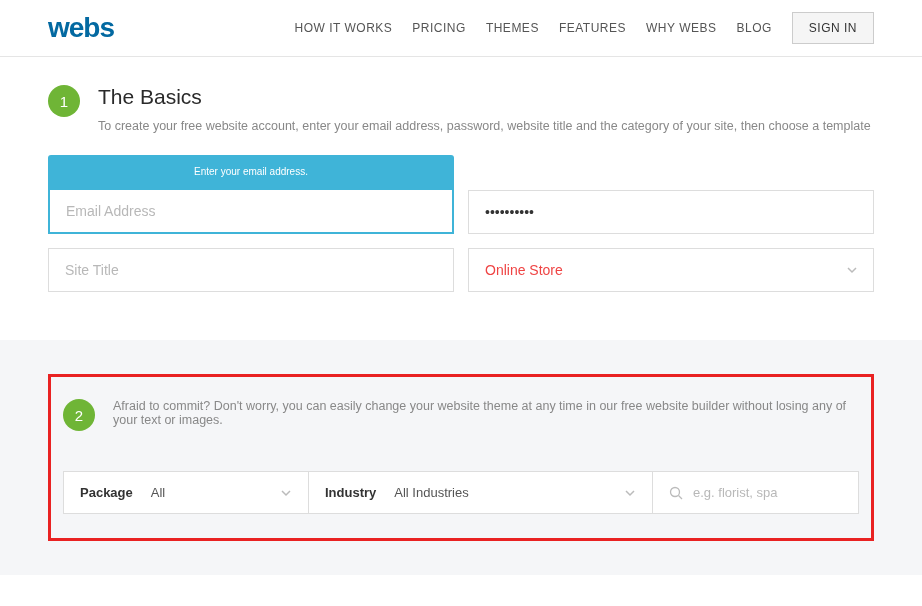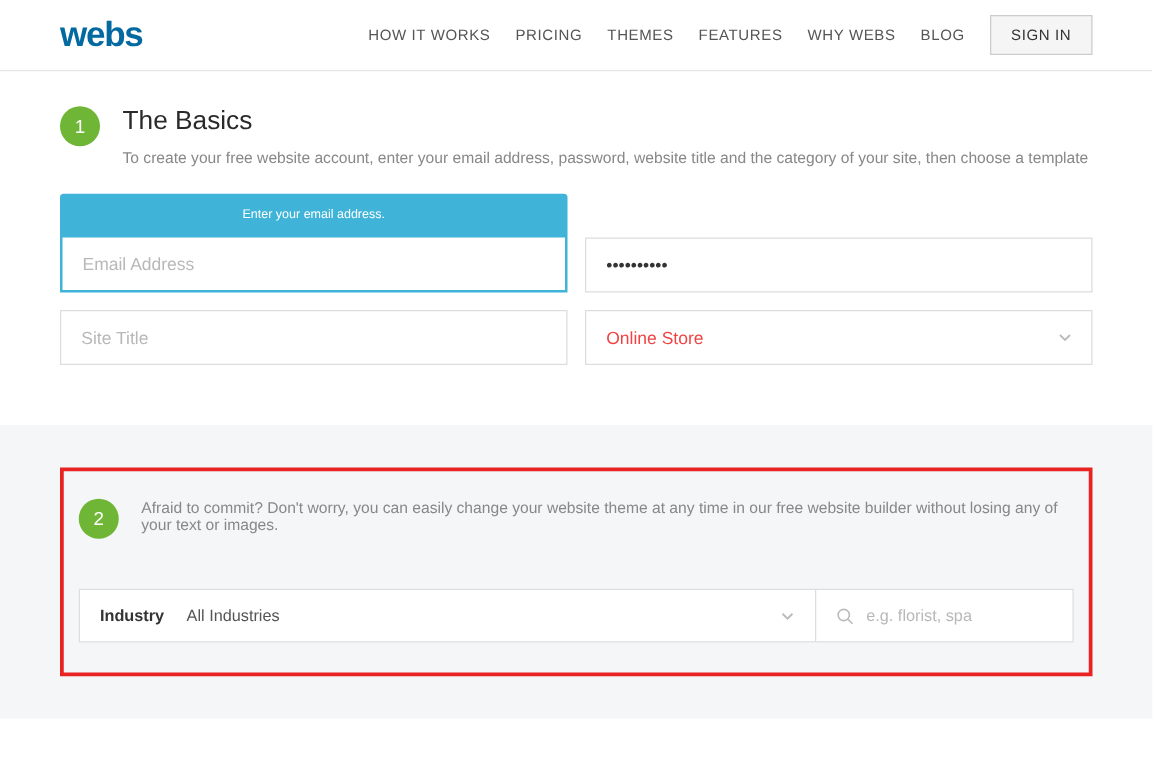--- a/index.html
+++ b/index.html
@@ -91,20 +91,29 @@
 
 <div class="section-2">
   <div class="highlight-box">
     <div class="section-header">
       <div class="step-num">2</div>
       <div class="step-text">
         <p>Afraid to commit? Don't worry, you can easily change your website theme at any time in our free website builder without losing any of your text or images.</p>
       </div>
     </div>
     <div class="filter-bar">
+      <div class="filter-cell package">
+        <span class="filter-label">Package</span>
+        <span class="filter-value">All</span>
+        <span class="chev">
+          <svg width="12" height="12" viewBox="0 0 12 12">
+              <path d="M2 4l4 4 4-4" stroke="currentColor" stroke-width="1.5" fill="none"></path>
+            </svg>
+        </span>
+      </div>
       <div class="filter-cell industry">
         <span class="filter-label">Industry</span>
         <span class="filter-value">All Industries</span>
         <span class="chev">
           <svg width="12" height="12" viewBox="0 0 12 12">
               <path d="M2 4l4 4 4-4" stroke="currentColor" stroke-width="1.5" fill="none"></path>
             </svg>
         </span>
       </div>
       <div class="filter-cell search">

